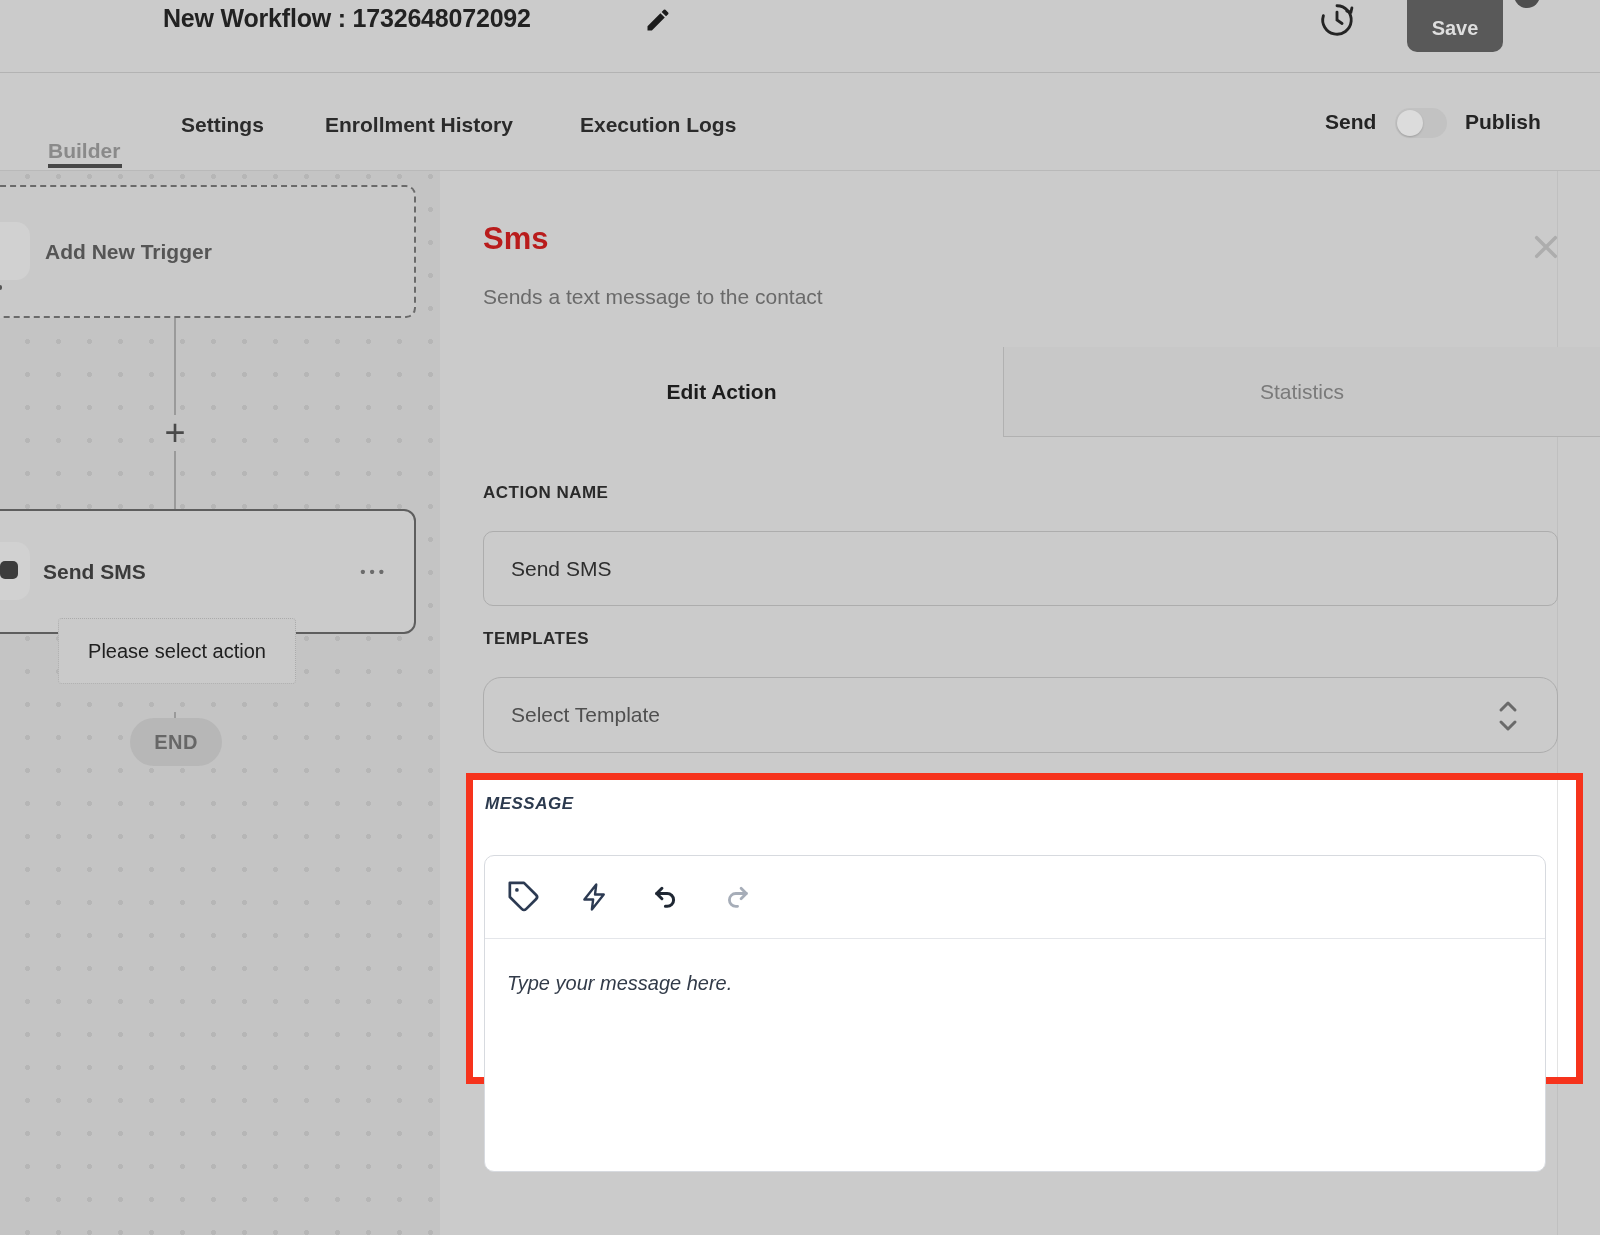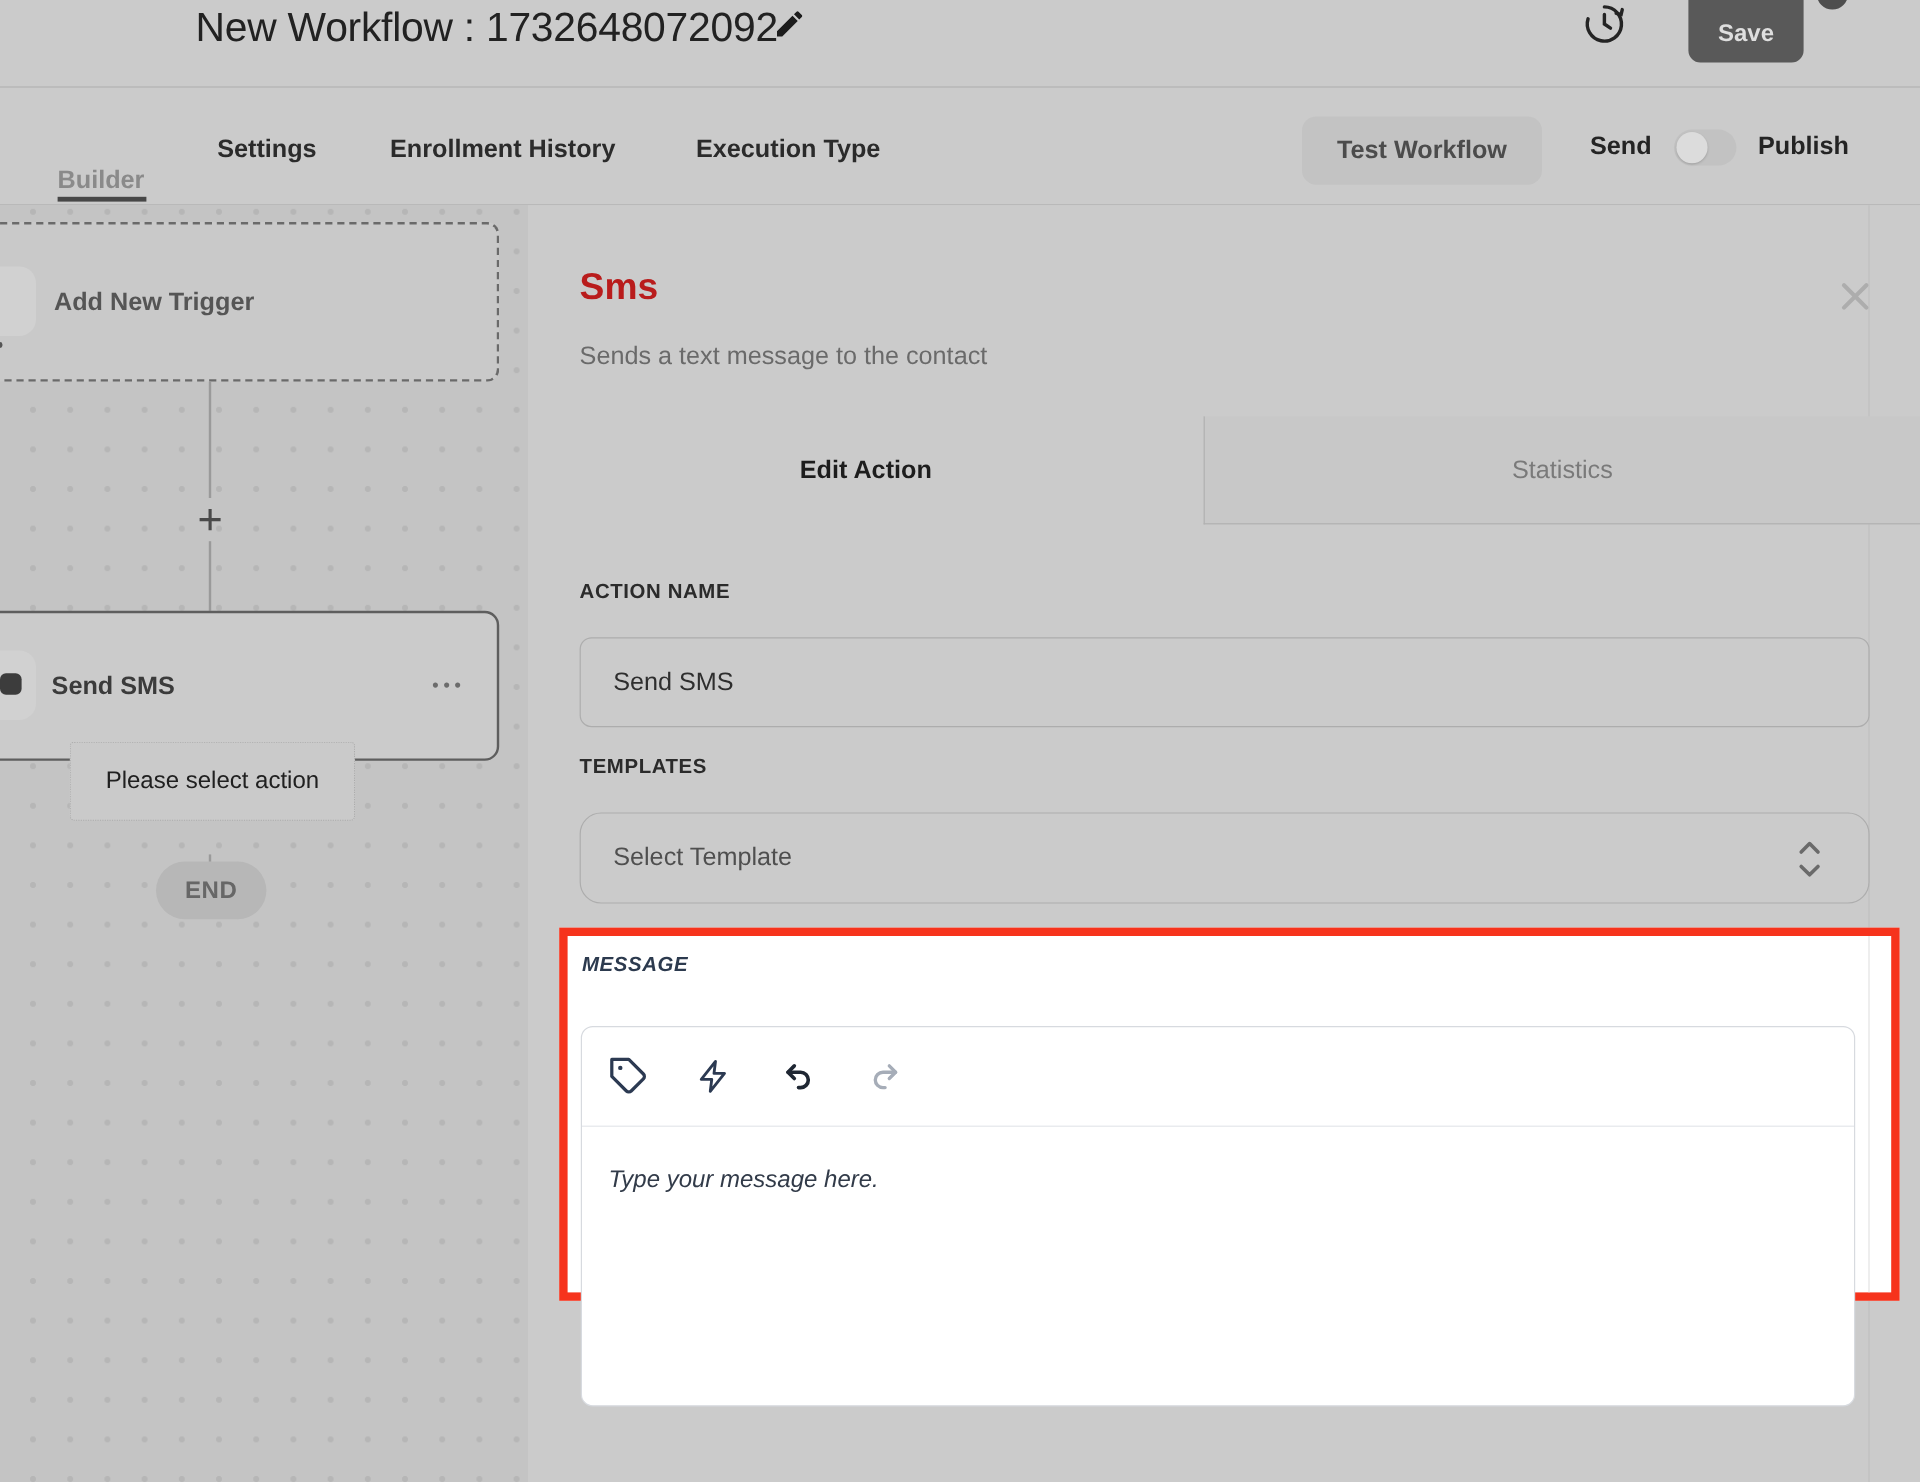--- a/index.html
+++ b/index.html
@@ -5,21 +5,21 @@
   html,body{margin:0;padding:0;background:#cbcbcb;}
   *{box-sizing:border-box;}
   #app{
     position:relative;width:1600px;height:1235px;overflow:hidden;
     font-family:"Liberation Sans","DejaVu Sans",sans-serif;
     background:#cbcbcb;color:#2b2b2b;
   }
   .abs{position:absolute;}
 
   
-  .header-title{left:163px;top:4px;font-size:34px;font-weight:400;color:#222;letter-spacing:-0.2px;}
+  .header-title{left:163px;top:4px;font-size:25px;font-weight:700;color:#222;letter-spacing:-0.2px;}
   .pencil{left:644px;top:6px;width:28px;height:28px;}
   .history{left:1318px;top:1px;width:38px;height:38px;}
   .save-btn{left:1407px;top:-16px;width:96px;height:68px;background:#595959;border:none;
     border-radius:10px;color:#dedede;font-size:20px;font-weight:700;
     display:flex;align-items:flex-end;justify-content:center;padding-bottom:12px;cursor:pointer;}
   .save-badge{left:1514px;top:-18px;width:26px;height:26px;border-radius:50%;background:#4e4e4e;}
   .hdr-divider{left:0;top:72px;width:1600px;height:1px;background:#b3b3b3;}
 
   
   .nav-tab{top:113px;font-size:21px;font-weight:600;color:#2b2b2b;cursor:pointer;}
@@ -119,23 +119,22 @@
       <path d="M18.2 6.4l2.6.6.6-2.6"></path>
     </svg>
   </span>
   <button class="abs save-btn">Save</button>
   <div class="abs save-badge"></div>
   <div class="abs hdr-divider"></div>
 
   <div class="abs nav-tab active" style="left:48px">Builder</div>
   <div class="abs nav-tab" style="left:181px">Settings</div>
   <div class="abs nav-tab" style="left:325px">Enrollment History</div>
-  <div class="abs nav-tab" style="left:580px">Execution Type</div>
+  <div class="abs nav-tab" style="left:580px">Execution Logs</div>
   <div class="abs tab-underline"></div>
-  <button class="abs test-btn">Test Workflow</button>
   <div class="abs draft-label">Send</div>
   <div class="abs toggle">
     <div class="knob"></div>
   </div>
   <div class="abs draft-label" style="left:1465px">Publish</div>
   <div class="abs sub-divider"></div>
 
   <div class="abs canvas">
     <div class="abs trigger-box">
       <div class="icon-plate trigger-plate">

